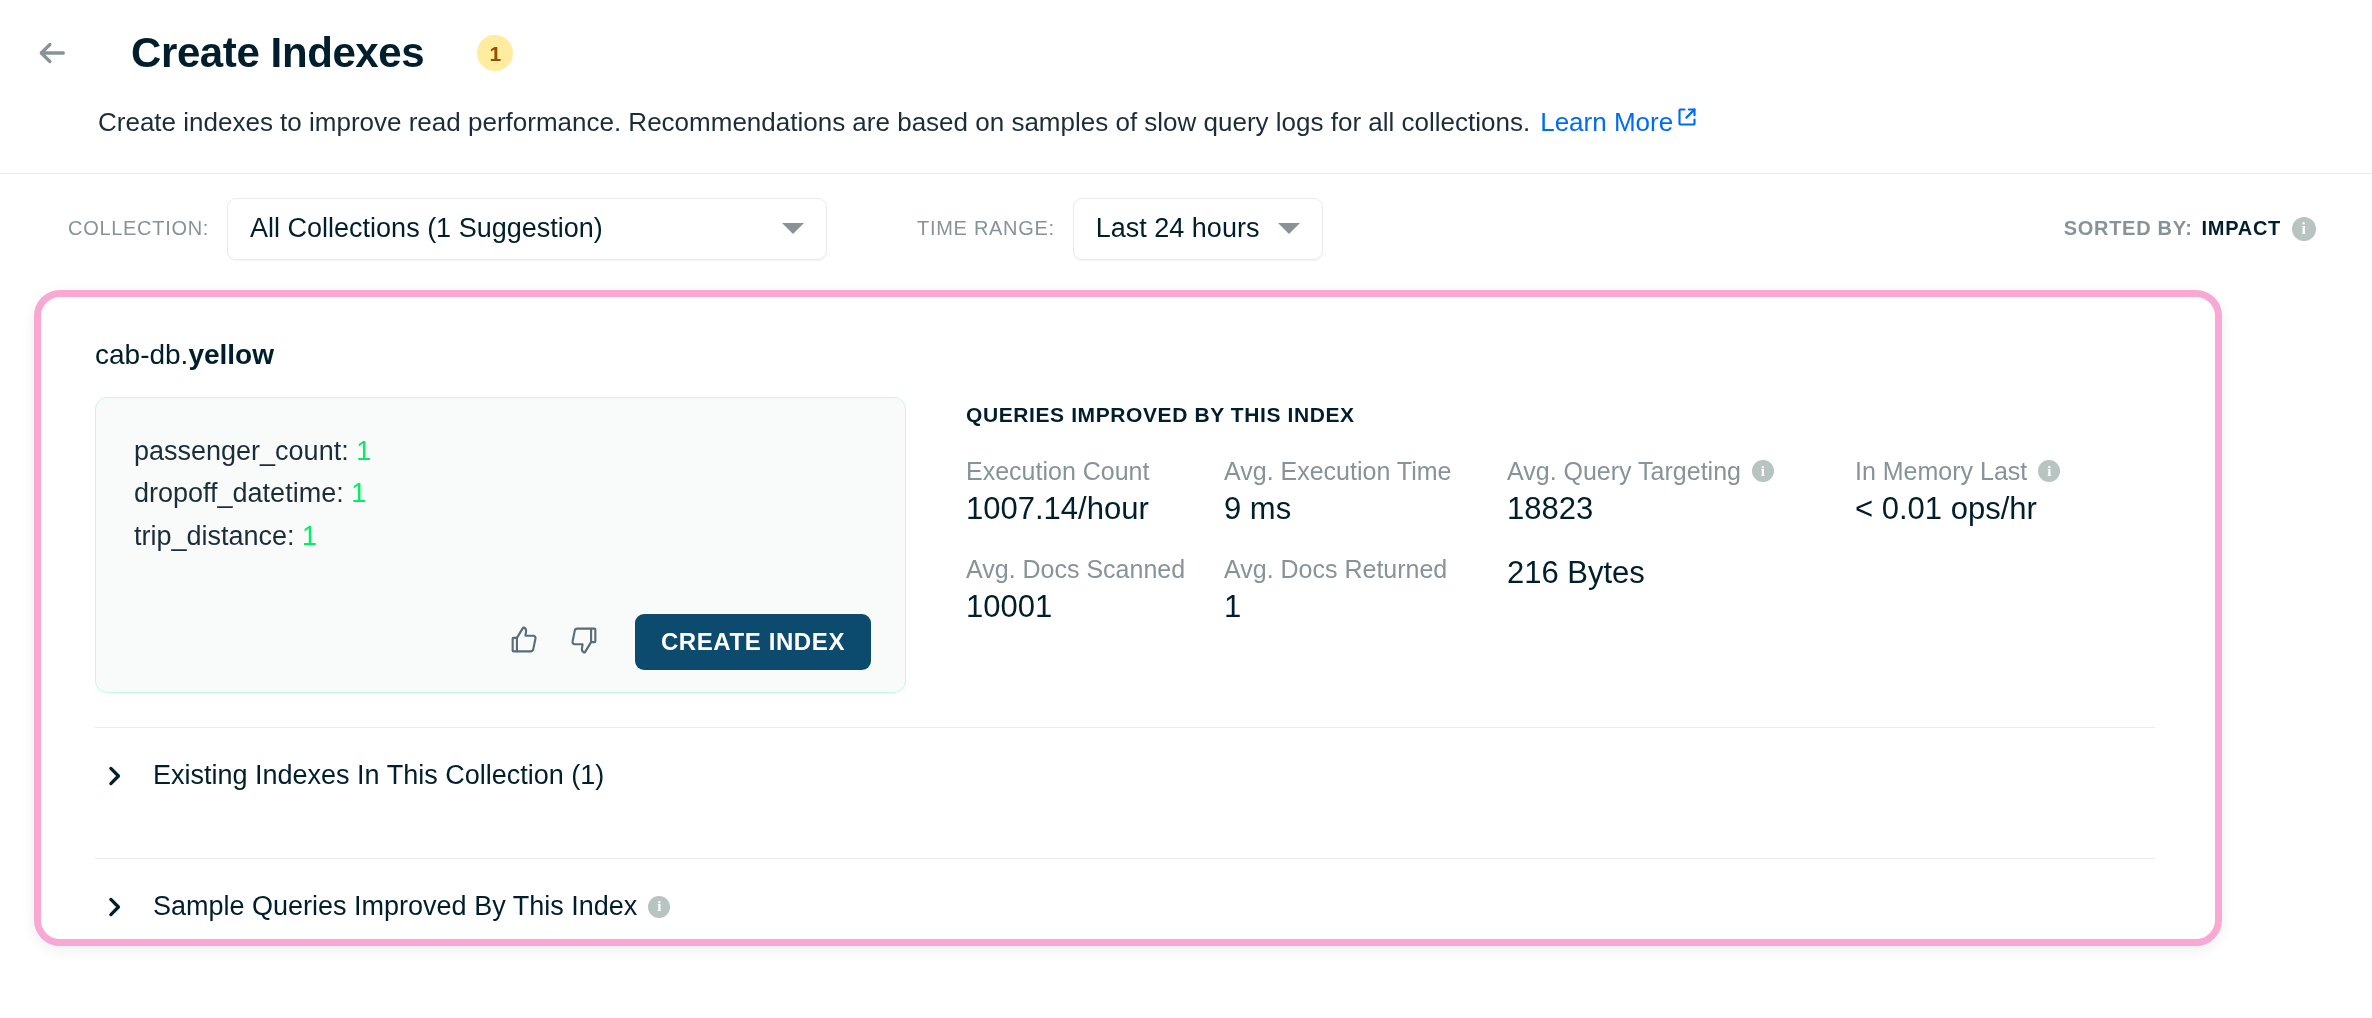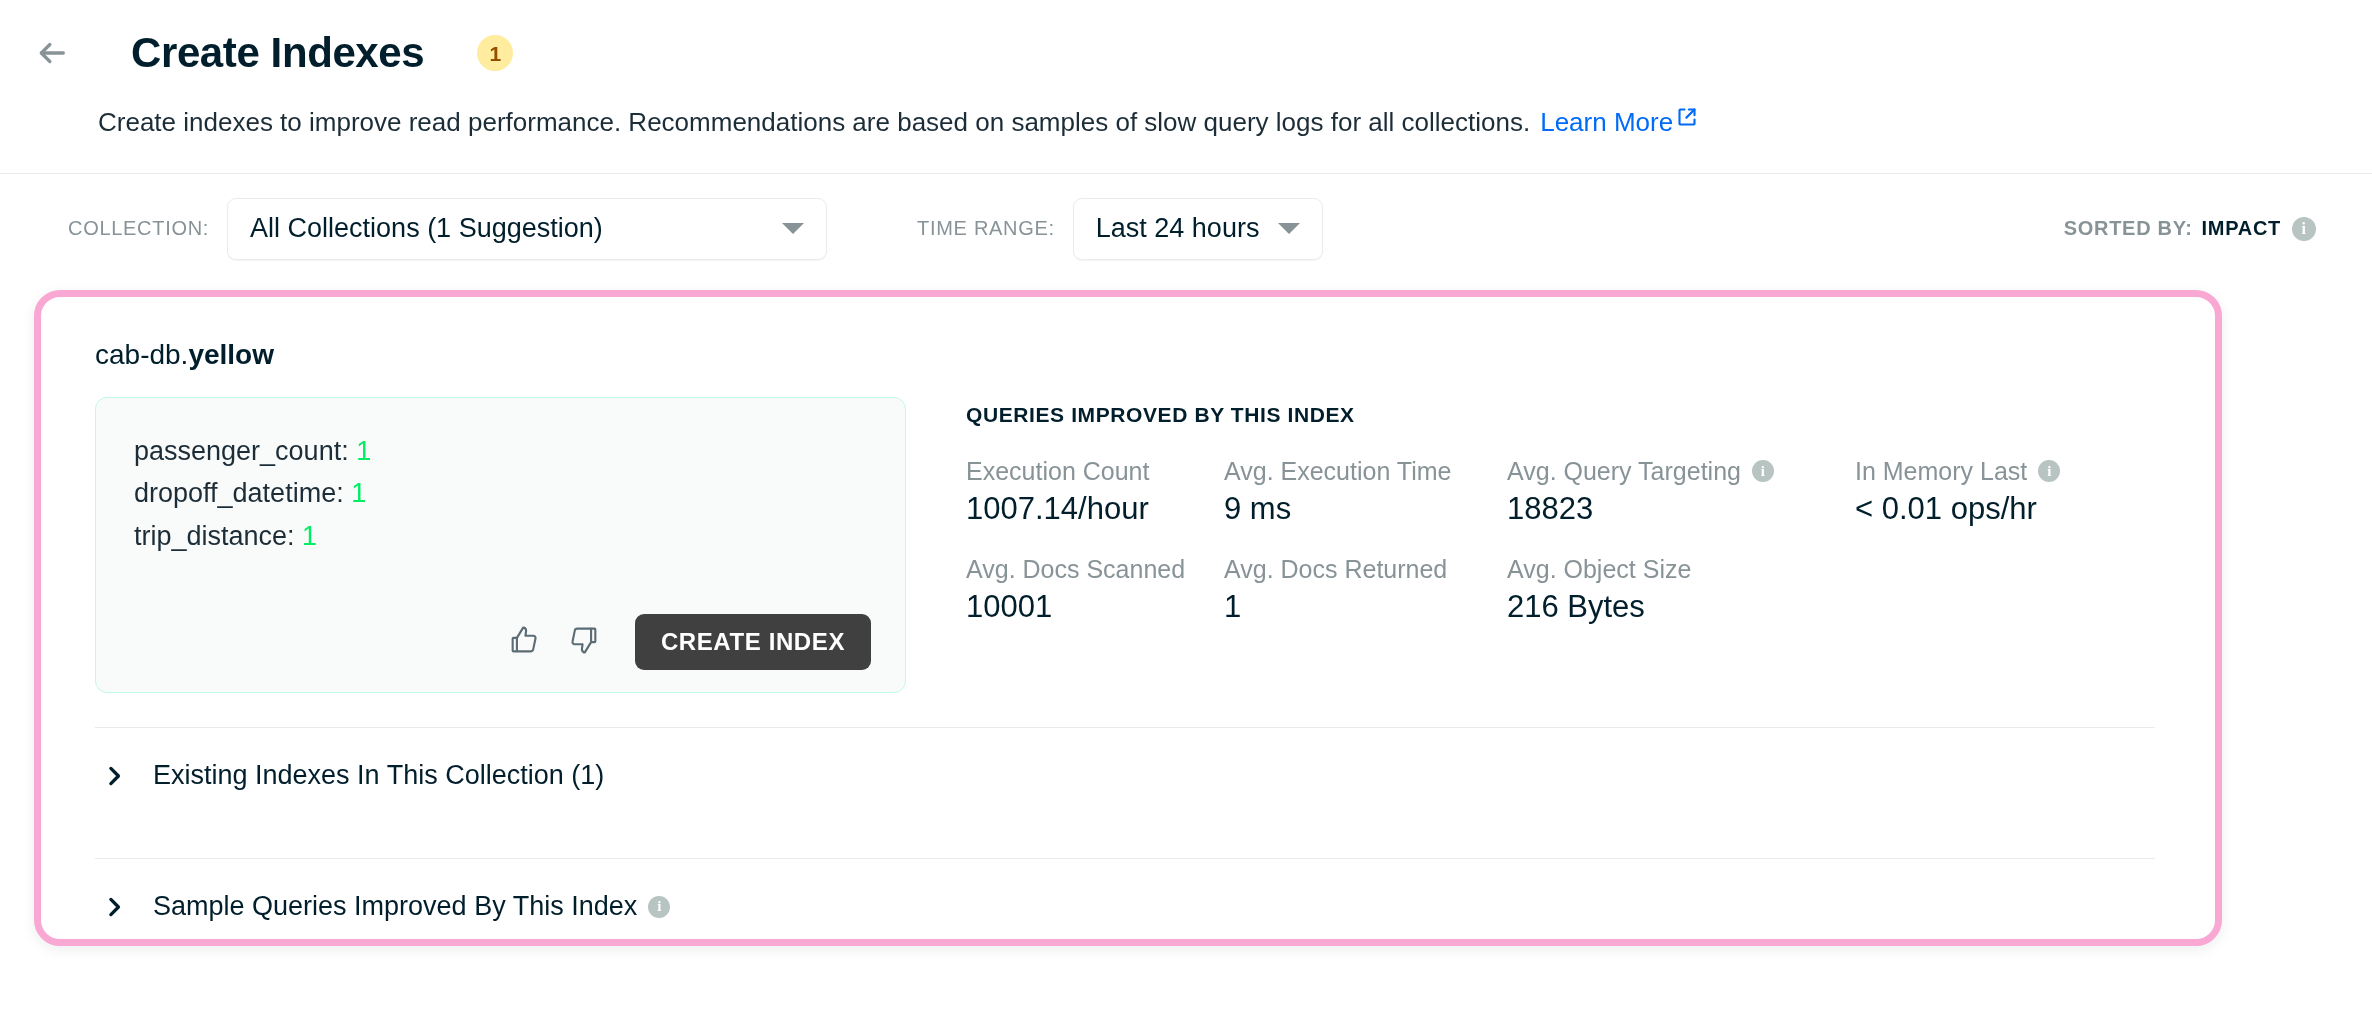--- a/index.html
+++ b/index.html
@@ -231,21 +231,21 @@
   }
 
   .thumb-btn {
     width: 46px; height: 46px;
     display: flex; align-items: center; justify-content: center;
     cursor: pointer;
     margin-right: 14px;
   }
 
   .create-index-btn {
-    background: #404040;
+    background: #0c4a6e;
     color: #ffffff;
     border: none;
     border-radius: 9px;
     height: 56px;
     padding: 0 26px;
     font-size: 24px;
     font-weight: 700;
     letter-spacing: 0.6px;
     cursor: pointer;
     font-family: "Liberation Sans", sans-serif;
@@ -463,23 +463,20 @@
           </div>
 
           <div>
             <div class="metric-label">
                 <span>Avg. Docs Returned</span>
               </div>
             <div class="metric-value">1</div>
           </div>
 
           <div>
-            <div class="metric-label">
-                <span>Avg. Object Size</span>
-              </div>
             <div class="metric-value">216 Bytes</div>
           </div>
 
           <div></div>
         </div>
       </div>
     </div>
 
     <div class="expand-divider"></div>
     <div class="expand-row">

